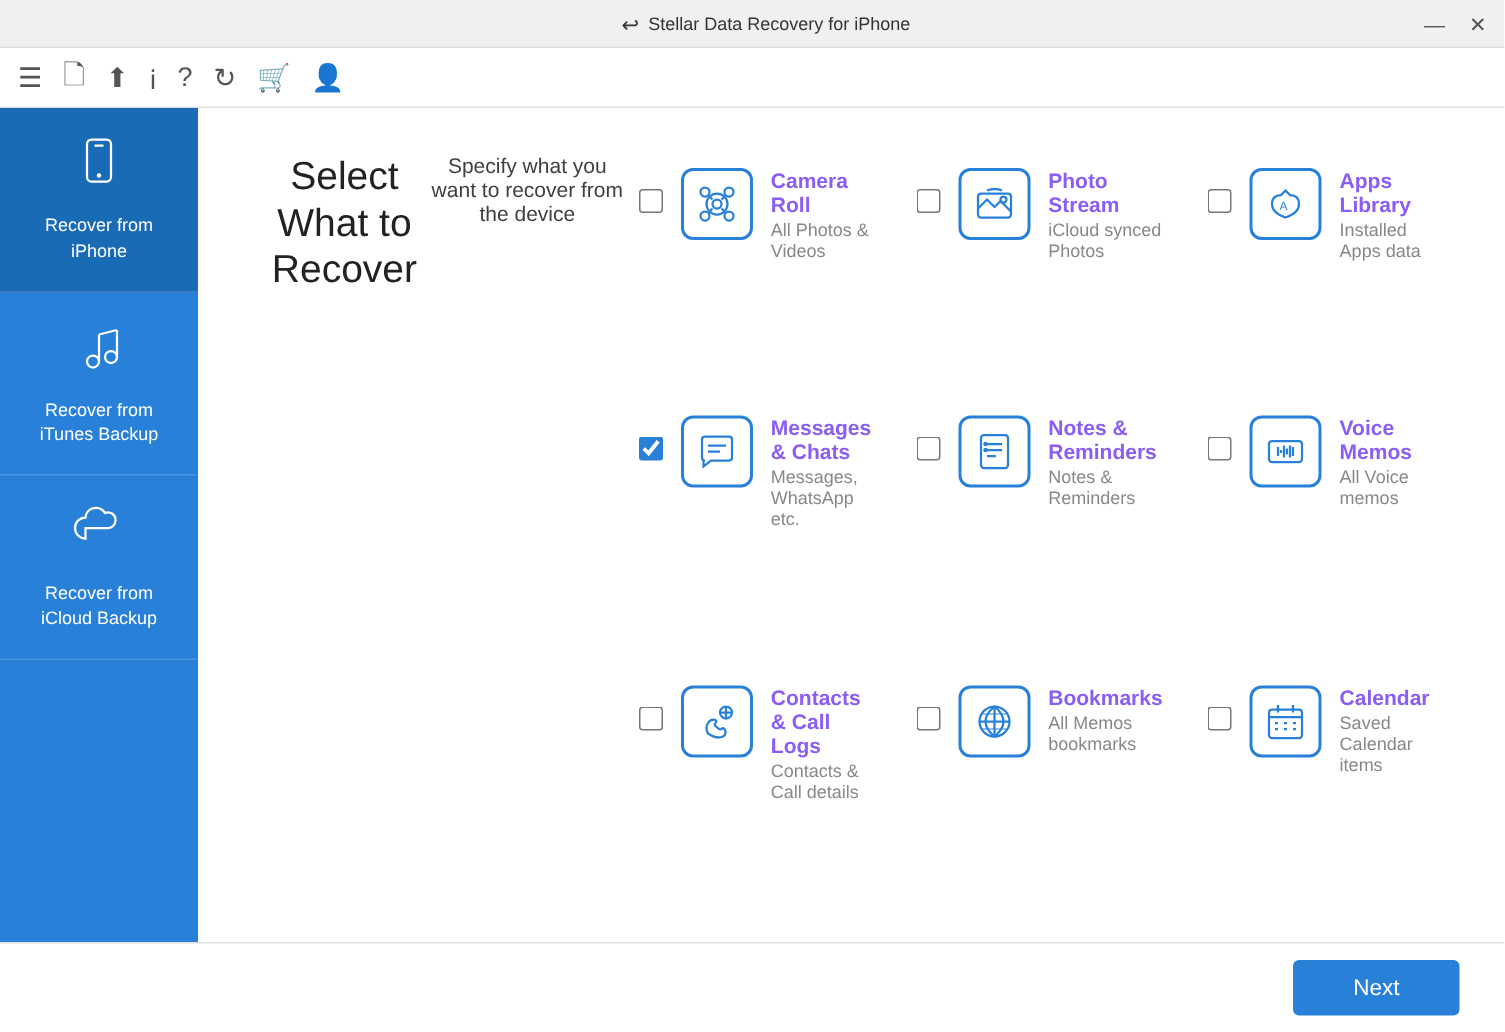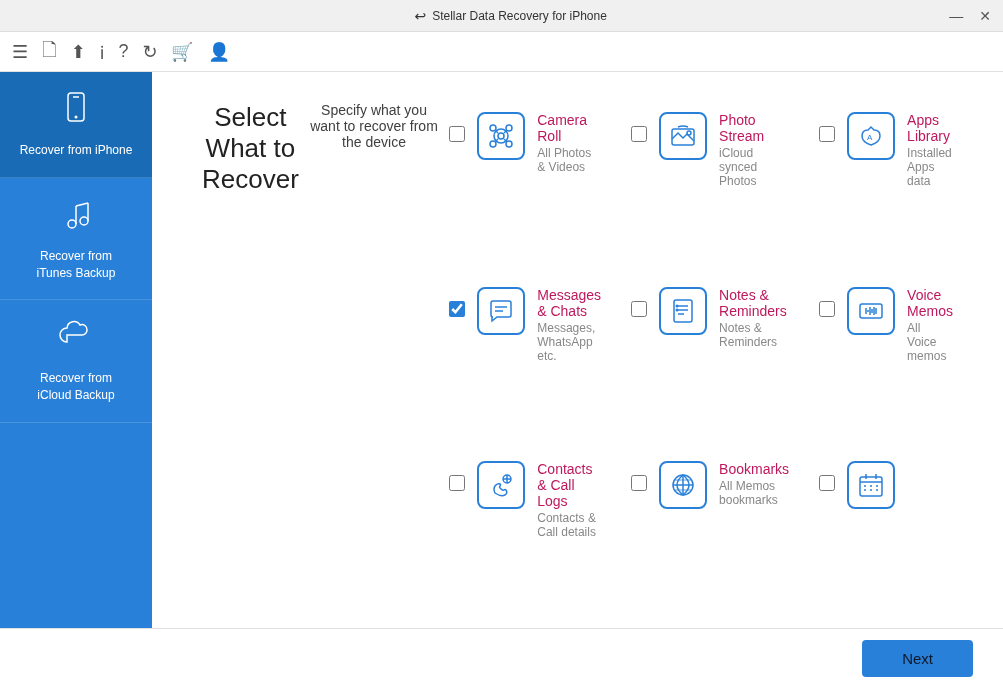--- a/index.html
+++ b/index.html
@@ -56,21 +56,21 @@
 
     
     .main-layout {
       display: flex;
       flex: 1;
       overflow: hidden;
     }
 
     
     .sidebar {
-      width: 152px;
+      width: 132px;
       background: #2980d9;
       display: flex;
       flex-direction: column;
       align-items: flex-start;
       padding-top: 0;
       flex-shrink: 0;
     }
     .sidebar-item {
       width: 100%;
       display: flex;
@@ -148,42 +148,42 @@
       justify-content: center;
       flex-shrink: 0;
       color: #2980d9;
       font-size: 22px;
     }
     .option-text {
       flex: 1;
     }
     .option-name {
       font-size: 14px;
-      font-weight: 400;
-      color: #be185d;
+      font-weight: 700;
+      color: #8b5cf6;
       margin-bottom: 2px;
     }
     .option-desc {
       font-size: 12px;
       color: #888;
     }
 
     
     .footer {
       height: 60px;
       display: flex;
       align-items: center;
       justify-content: flex-end;
       padding: 0 30px;
       border-top: 1px solid #e0e0e0;
       flex-shrink: 0;
     }
     .next-btn {
       background: #2980d9;
-      color: #0f172a;
+      color: #ffffff;
       border: none;
       padding: 10px 40px;
       font-size: 15px;
       border-radius: 4px;
       cursor: pointer;
     }
 
     
     .icon-svg {
       width: 28px;
@@ -419,20 +419,24 @@
             <line x1="9" y1="3" x2="9" y2="8" stroke="#2980d9" stroke-width="1.5"></line>
             <line x1="19" y1="3" x2="19" y2="8" stroke="#2980d9" stroke-width="1.5"></line>
             <line x1="7" y1="15" x2="9" y2="15" stroke="#2980d9" stroke-width="1.5"></line>
             <line x1="13" y1="15" x2="15" y2="15" stroke="#2980d9" stroke-width="1.5"></line>
             <line x1="19" y1="15" x2="21" y2="15" stroke="#2980d9" stroke-width="1.5"></line>
             <line x1="7" y1="19" x2="9" y2="19" stroke="#2980d9" stroke-width="1.5"></line>
             <line x1="13" y1="19" x2="15" y2="19" stroke="#2980d9" stroke-width="1.5"></line>
             <line x1="19" y1="19" x2="21" y2="19" stroke="#2980d9" stroke-width="1.5"></line>
           </svg>
         </div>
+        <div class="option-text">
+          <div class="option-name">Calendar</div>
+          <div class="option-desc">Saved Calendar items</div>
+        </div>
       </div>
 
     </div>
   </div>
 </div>
 
 <div class="footer">
   <button class="next-btn">Next</button>
 </div>
 

